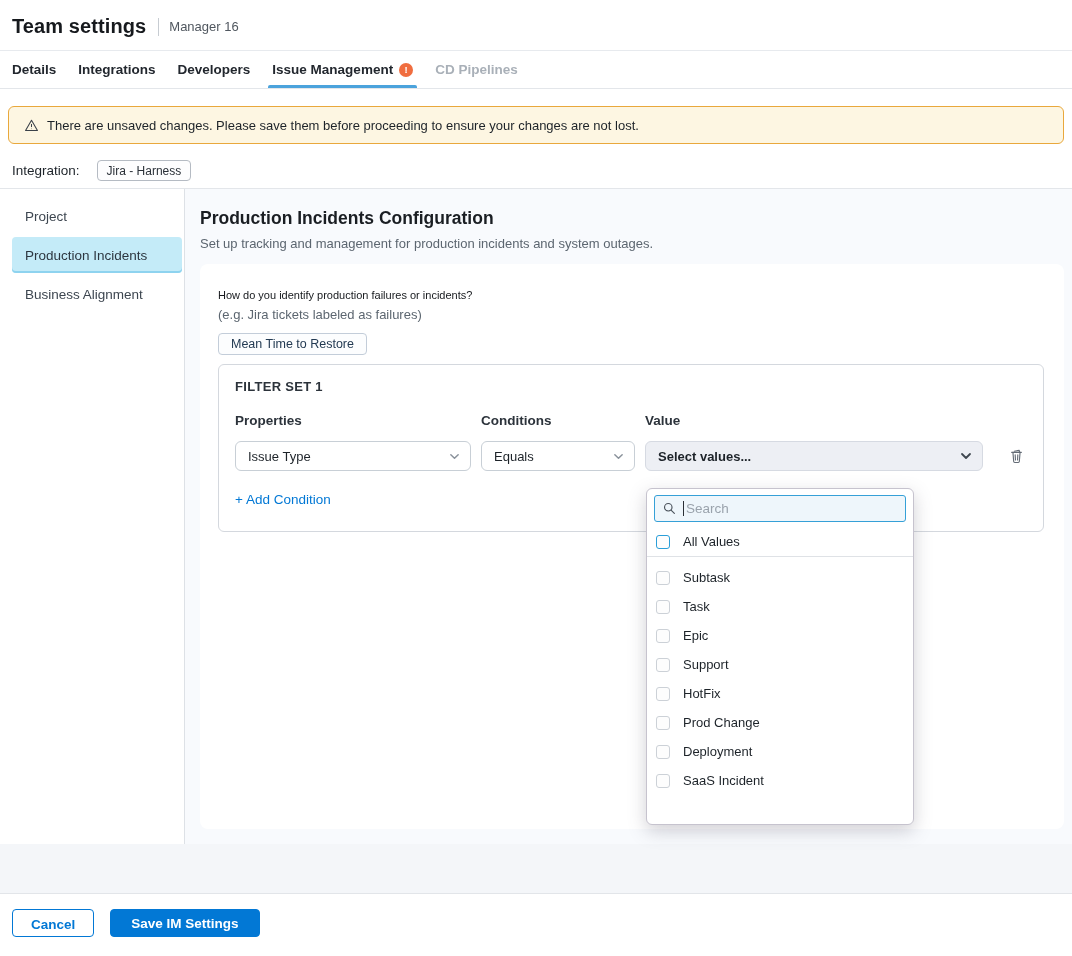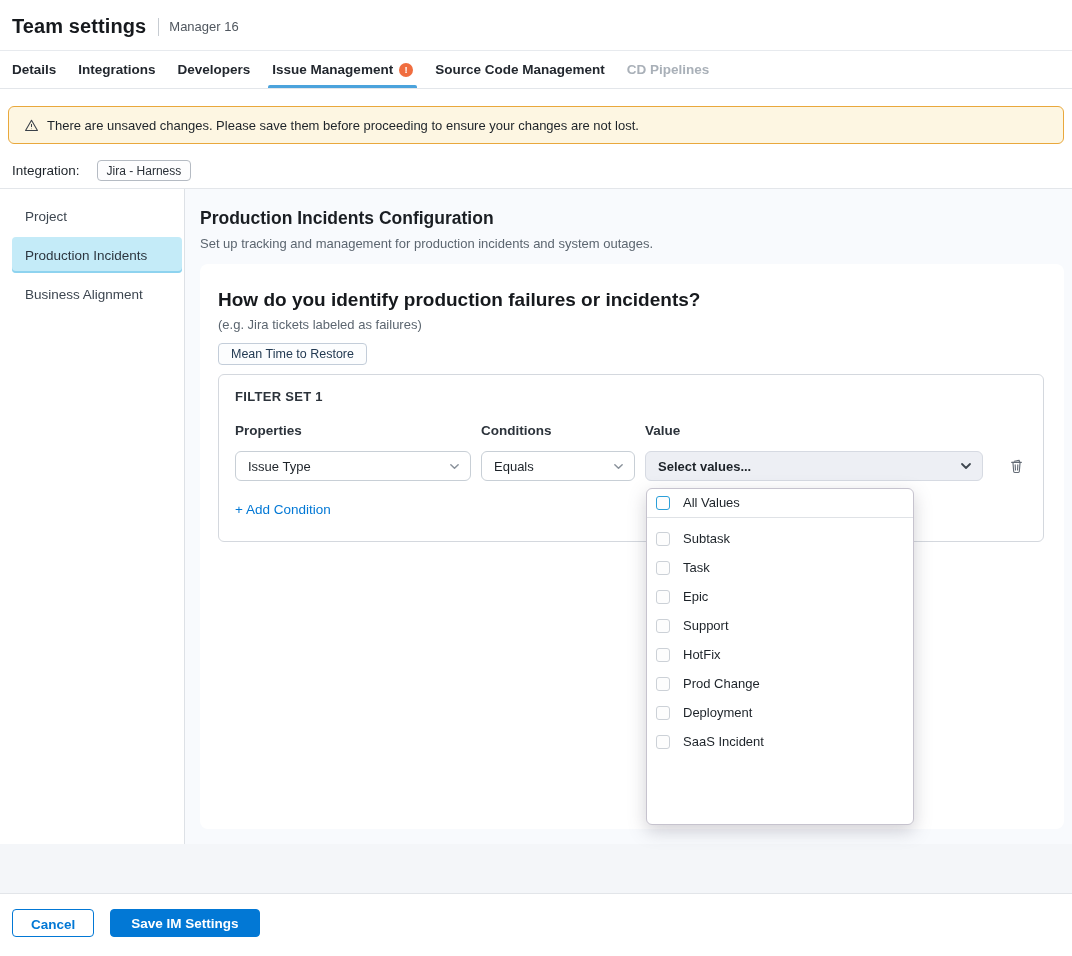--- a/index.html
+++ b/index.html
@@ -32,21 +32,21 @@
   .content { display:flex; height:655px; }
   .sidebar { width:185px; border-right:1px solid #dde1e6; padding-top:9px; flex:none; background:#fff; }
   .side-item { display:flex; align-items:center; height:36px; padding-left:25px; font-size:13.5px; color:#3d4650; cursor:pointer; margin-bottom:3px; }
   .side-item.active { margin-left:12px; margin-right:2px; padding-left:13px; background:#c4ebf8; border-radius:4px; box-shadow:inset 0 -2px 0 #8ed3ef; color:#2c3640; }
 
   .main { flex:1; background:#f8fafd; padding:19px 8px 0 15px; }
   .main-title { font-size:17.5px; font-weight:700; color:#1a1e23; }
   .main-sub { margin-top:7px; font-size:13px; color:#5c6670; }
 
   .card { margin-top:13px; height:565px; background:#ffffff; border-radius:8px; padding:25px 20px 0 18px; }
-  .question { font-size:19px; font-weight:700; color:#16191d; }
+  .question { font-size:11px; font-weight:400; color:#16191d; }
   .hint { margin-top:6px; font-size:13px; color:#5c6670; }
   .metric-chip { display:inline-flex; align-items:center; margin-top:11px; height:22px; padding:0 12px; border:1px solid #c3cdd9; border-radius:4px; background:#fcfdfe; font-size:12.5px; color:#233a52; }
 
   
   .filter-box { margin-top:9px; width:826px; height:168px; border:1px solid #d4d8de; border-radius:6px; padding:14px 16px; }
   .filter-title { font-size:13px; font-weight:700; color:#2c333b; letter-spacing:.3px; }
   .filter-grid { display:grid; grid-template-columns:236px 154px 338px auto; column-gap:10px; margin-top:19px; align-items:center; }
   .col-label { font-size:13.5px; font-weight:600; color:#2c333b; margin-bottom:13px; }
   .select { display:flex; align-items:center; justify-content:space-between; height:30px; padding:0 10px 0 12px; background:#fff; border:1px solid #c8cfd6; border-radius:6px; font-size:13px; color:#1d2329; cursor:pointer; }
   .select.filled { background:#edeff4; border-color:#d6dae2; font-weight:700; }
@@ -91,23 +91,20 @@
     <div class="tab">
         <span>Integrations</span>
       </div>
     <div class="tab">
         <span>Developers</span>
       </div>
     <div class="tab active">
       <span>Issue Management</span>
       <span class="badge">!</span>
     </div>
-    <div class="tab">
-        <span>Source Code Management</span>
-      </div>
     <div class="tab disabled">
         <span>CD Pipelines</span>
       </div>
   </div>
 
   <div class="banner">
     <span style="display:flex;">
       <svg width="15" height="15" viewBox="0 0 24 24" fill="none" stroke="#3a4149" stroke-width="1.7" stroke-linejoin="round">
         <path d="M12 3.5 L21.5 20 H2.5 Z"></path>
         <line x1="12" y1="9.5" x2="12" y2="14.5"></line>
@@ -189,20 +186,30 @@
               </span>
             </button>
           </div>
           <button class="add-condition">+ Add Condition</button>
         </div>
       </div>
     </div>
   </div>
 
   <div class="dropdown-panel">
+    <div class="search-wrap">
+      <span style="display:flex;">
+        <svg width="13" height="13" viewBox="0 0 16 16" fill="none" stroke="#4a525b" stroke-width="1.4" stroke-linecap="round">
+            <circle cx="6.5" cy="6.5" r="4.6"></circle>
+            <line x1="10.2" y1="10.2" x2="14" y2="14"></line>
+          </svg>
+      </span>
+      <span class="search-caret"></span>
+      <input class="search-input" type="text" placeholder="Search" style="">
+    </div>
 
     <div class="dd-row all">
       <span class="cbox blue"></span>
       <span>All Values</span>
     </div>
     <div class="dd-sep"></div>
 
     <div class="dd-row">
         <span class="cbox"></span>
         <span>Subtask</span>

